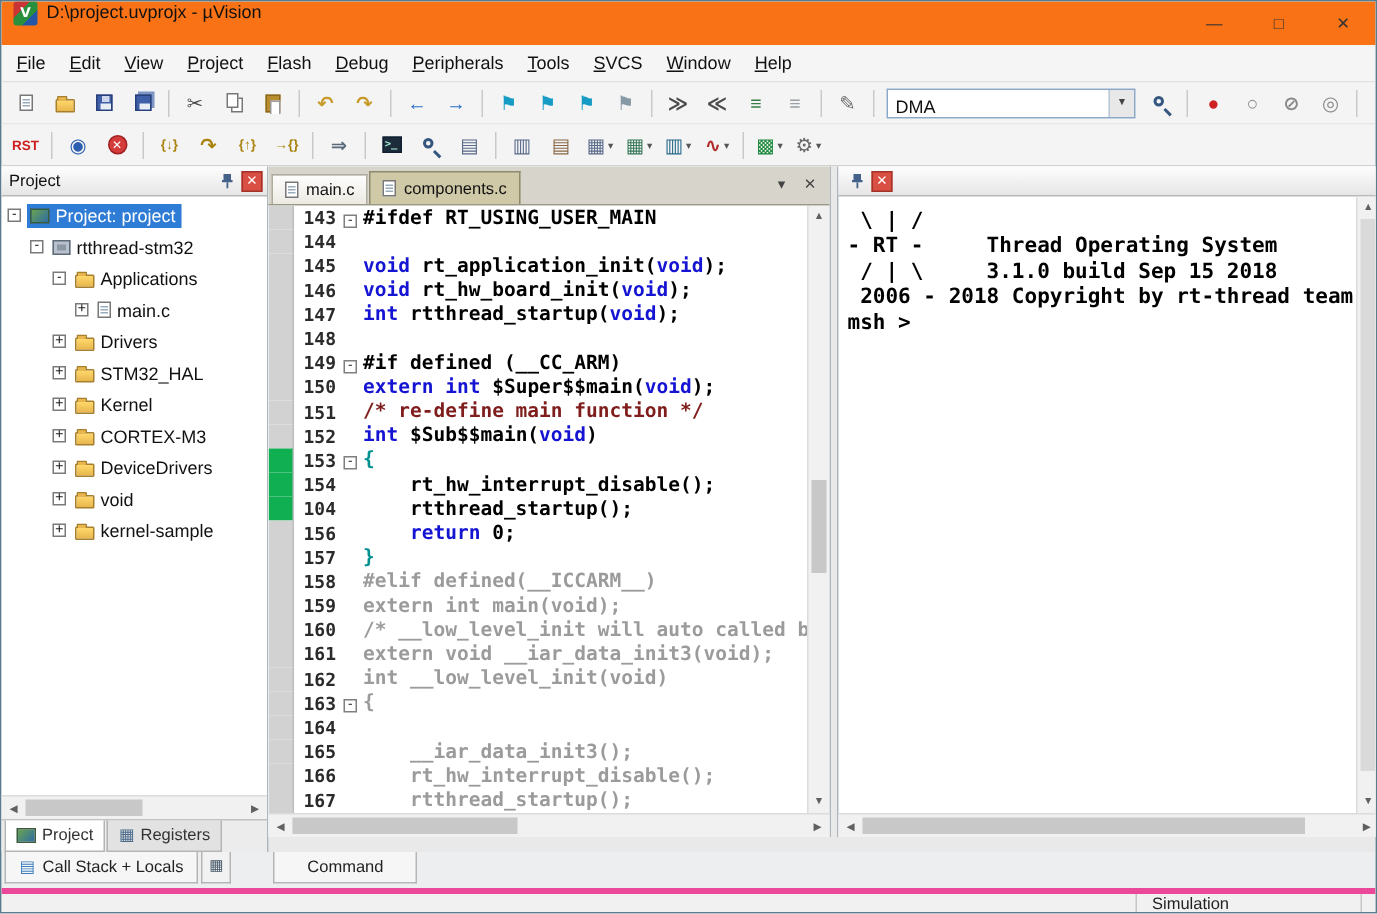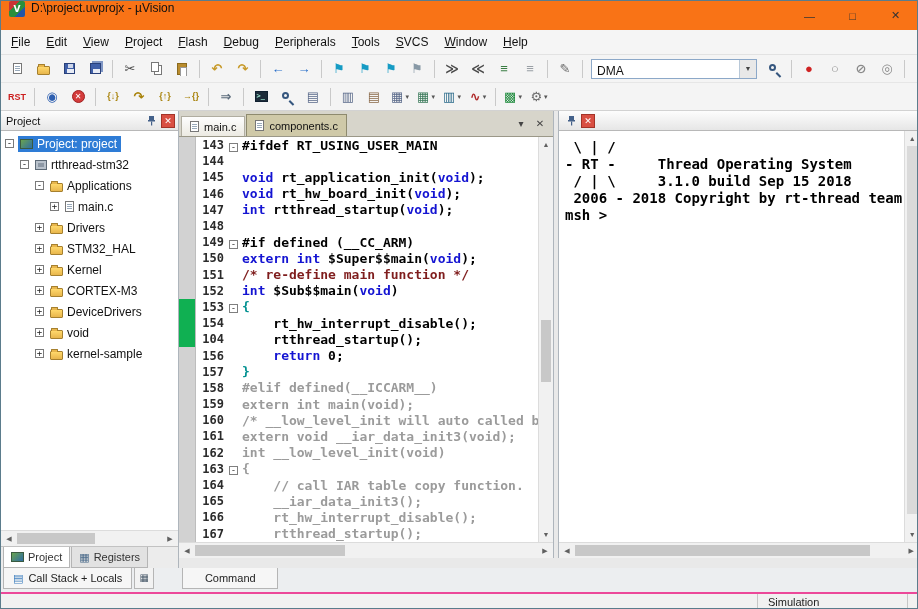--- a/index.html
+++ b/index.html
@@ -115,21 +115,21 @@
             line-height:17px;color:#000;overflow:hidden;white-space:pre;}
   
   .dockbar{height:24px;background:#eceef0;display:flex;align-items:flex-start;flex:none;}
   .dock-tab{display:inline-flex;align-items:center;height:21px;padding:0 9px;background:#f6f6f6;
             border:1px solid #b5b5b5;border-top:none;font-size:11px;color:#222;margin-left:2px;}
   .dock-tab .glyph-ic{margin-right:5px;}
   .dock-btn{width:20px;height:21px;border:1px solid #b5b5b5;border-top:none;background:#f2f2f2;text-align:center;
             font-size:10px;color:#456;margin-left:2px;line-height:20px;}
   .dock-cmd{margin-left:28px;width:96px;justify-content:center;}
   
-  .statusbar{height:18px;background:#f1f1f1;border-top:2px solid #ec4899;display:flex;align-items:center;font-size:11px;color:#222;flex:none;}
+  .statusbar{height:18px;background:#f1f1f1;border-top:4px solid #ec4899;display:flex;align-items:center;font-size:11px;color:#222;flex:none;}
   .sb-fill{flex:1;height:100%;}
   .sb-sim{width:150px;height:100%;border-left:1px solid #c6c6c6;display:flex;align-items:center;padding-left:10px;}
   .sb-endcell{width:10px;height:100%;border-left:1px solid #c6c6c6;}
 </style>
 </head>
 <body>
 
 <div class="app">
 
   <div class="titlebar">
@@ -572,21 +572,20 @@
             <div class="cl">
               <span class="cl-margin"></span>
               <span class="cl-num">163</span>
               <span class="cl-fold"><span class="fold-box">-</span></span>
               <span class="cl-text"><span class="s-g">{</span></span>
             </div>
             <div class="cl">
               <span class="cl-margin"></span>
               <span class="cl-num">164</span>
               <span class="cl-fold"></span>
-              <span class="cl-text"><span class="s-g">    // call IAR table copy function.</span></span>
             </div>
             <div class="cl">
               <span class="cl-margin"></span>
               <span class="cl-num">165</span>
               <span class="cl-fold"></span>
               <span class="cl-text"><span class="s-g">    __iar_data_init3();</span></span>
             </div>
             <div class="cl">
               <span class="cl-margin"></span>
               <span class="cl-num">166</span>

